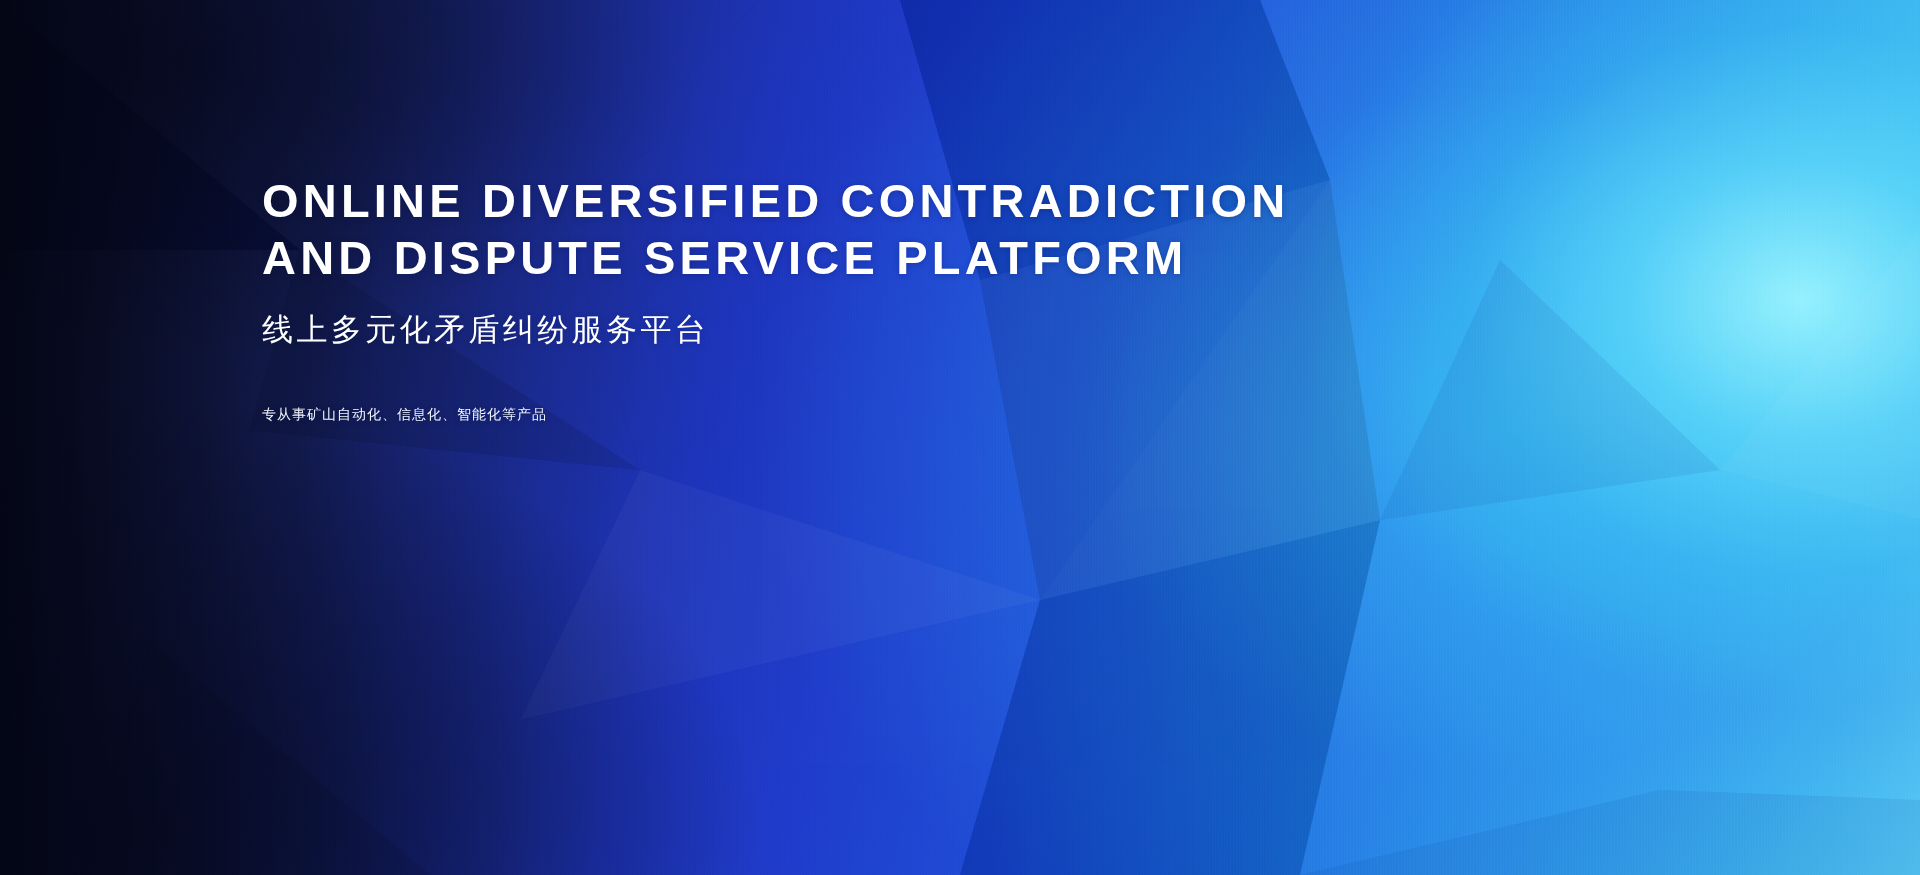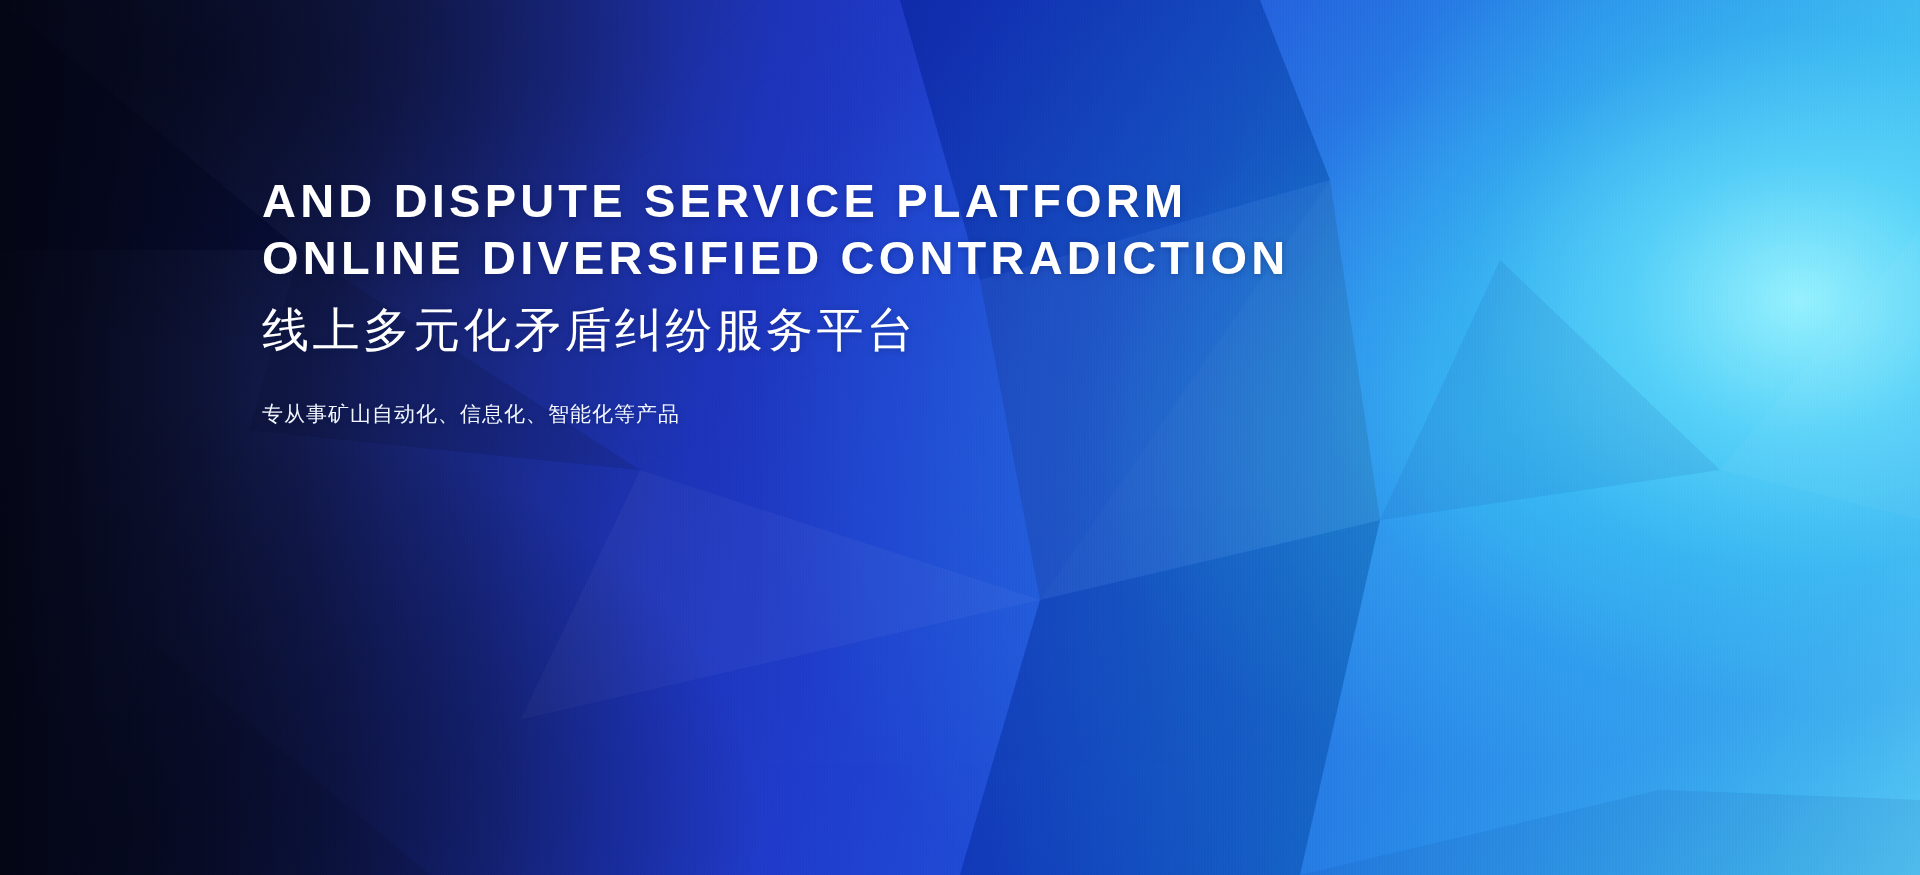--- a/index.html
+++ b/index.html
@@ -104,34 +104,34 @@
     font-weight:700;
     line-height:57px;
     letter-spacing:4.2px;
     color:#ffffff;
     white-space:nowrap;
     text-shadow:0 1px 6px rgba(0,20,70,0.30);
   }
 
   .title-cn {
     margin-top:22px;
-    font-size:47px;
+    font-size:31px;
     font-weight:400;
     line-height:44px;
     letter-spacing:3.4px;
     color:#ffffff;
     white-space:nowrap;
     text-shadow:0 1px 6px rgba(0,20,70,0.30);
   }
 
   .desc {
     margin-top:45px;
   }
   .desc-line {
-    font-size:21px;
+    font-size:14px;
     font-weight:400;
     line-height:34px;
     letter-spacing:1.0px;
     color:#f2f7ff;
     white-space:nowrap;
     text-shadow:0 1px 5px rgba(0,20,70,0.35);
   }
 </style>
 </head>
 <body>
@@ -193,22 +193,22 @@
         </g>
       </svg>
     </span>
   </div>
 
   <div class="bg-vignette"></div>
   <div class="bg-texture"></div>
 
   <div class="content">
 
+    <h1 class="title-en">ONLINE DIVERSIFIED CONTRADICTION</h1>
     <h1 class="title-en">AND DISPUTE SERVICE PLATFORM</h1>
-    <h1 class="title-en">ONLINE DIVERSIFIED CONTRADICTION</h1>
 
     <h2 class="title-cn">线上多元化矛盾纠纷服务平台</h2>
 
     <div class="desc">
       <p class="desc-line">专从事矿山自动化、信息化、智能化等产品</p>
     </div>
 
   </div>
 
 </div>

